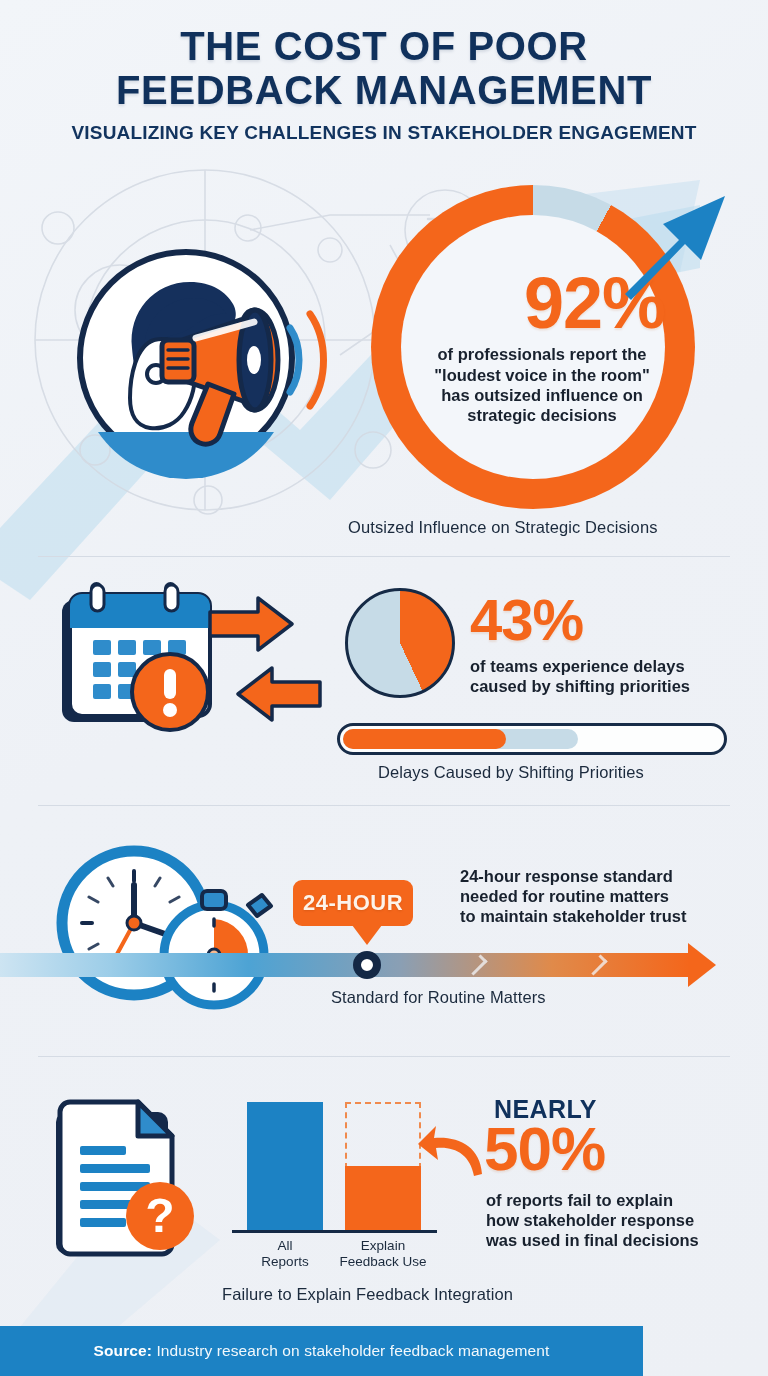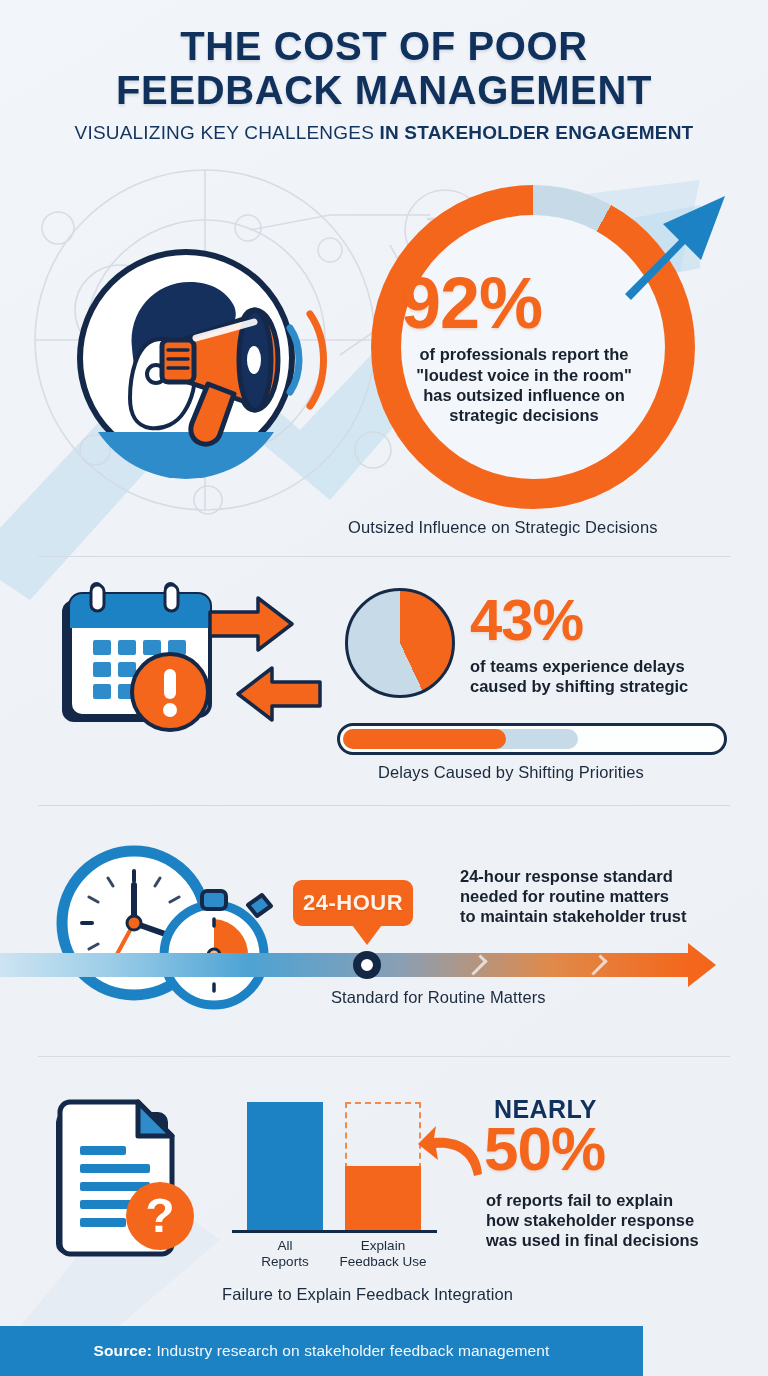--- a/index.html
+++ b/index.html
@@ -31,21 +31,21 @@
   .title-l1 { font-size: 40px; }
   .title-l2 { font-size: 40px; margin-top: 2px; }
   .subtitle {
     margin-top: 11px;
     color: #12345f;
     font-size: 19px;
     font-weight: 600;
     letter-spacing: 0.2px;
     white-space: nowrap;
   }
-  .subtitle .sub-strong { font-weight: 400; }
+  .subtitle .sub-strong { font-weight: 700; }
 
   
   .section { position: absolute; left: 0; width: 768px; }
   .divider {
     position: absolute;
     left: 38px; width: 692px; height: 1px;
     background: #d5dbe4;
   }
   .caption {
     position: absolute;
@@ -69,21 +69,21 @@
     font-weight: 600;
     line-height: 1.22;
   }
 
   
   .donut { position: absolute; border-radius: 50%; }
   .donut-inner {
     position: absolute; border-radius: 50%;
     background: #f3f6fa;
     display: flex; flex-direction: column;
-    align-items: flex-start; justify-content: center;
+    align-items: flex-end; justify-content: center;
   }
 
   
   .pie {
     position: absolute; border-radius: 50%;
     border: 3px solid #152a46;
   }
 
   
   .pbar-track {
@@ -322,21 +322,21 @@
         <circle cx="118" cy="128" r="7" fill="#ffffff"></circle>
       </svg>
     </div>
 
     <div class="pie" style="left:345px;top:588px;width:110px;height:110px;
                 background: conic-gradient(from 0deg, #f4661b 0deg 154.8deg, #c6dbe7 154.8deg 360deg);"></div>
 
     <div class="pct-orange" style="position:absolute;left:470px;top:592px;font-size:58px">43%</div>
     <div class="stat-desc" style="position:absolute;left:470px;top:656px;font-size:16.5px">
       <div>of teams experience delays</div>
-      <div>caused by shifting strategic</div>
+      <div>caused by shifting priorities</div>
     </div>
 
     <div class="pbar-track" style="left:337px;top:723px;width:390px;height:32px">
       <div class="pbar-sec" style="width:235px"></div>
       <div class="pbar-fill" style="width:163px"></div>
     </div>
 
     <div class="caption" style="left:378px;top:763px">Delays Caused by Shifting Priorities</div>
     <div class="divider" style="top:805px"></div>
   </div>

